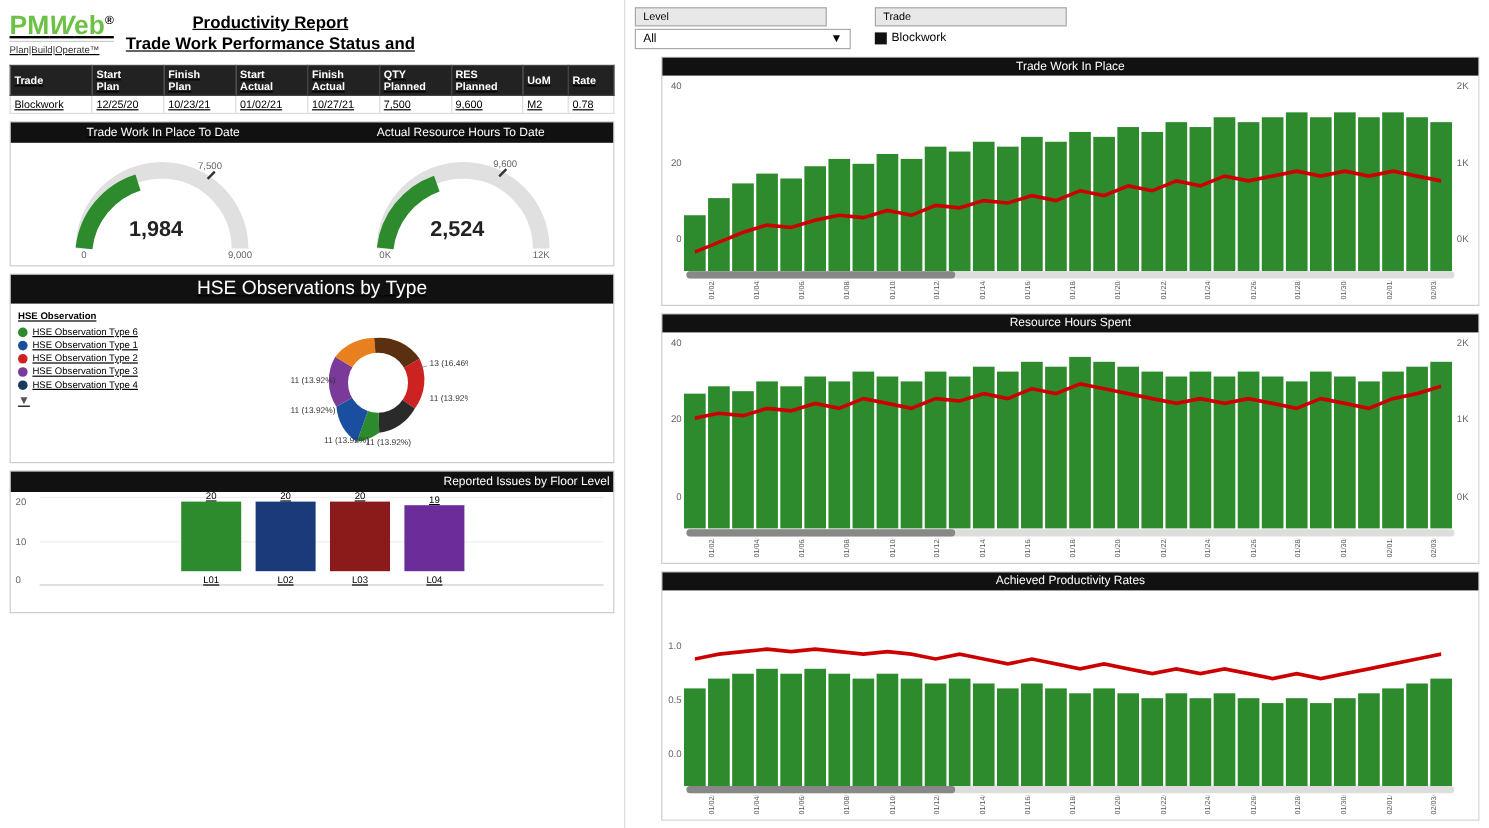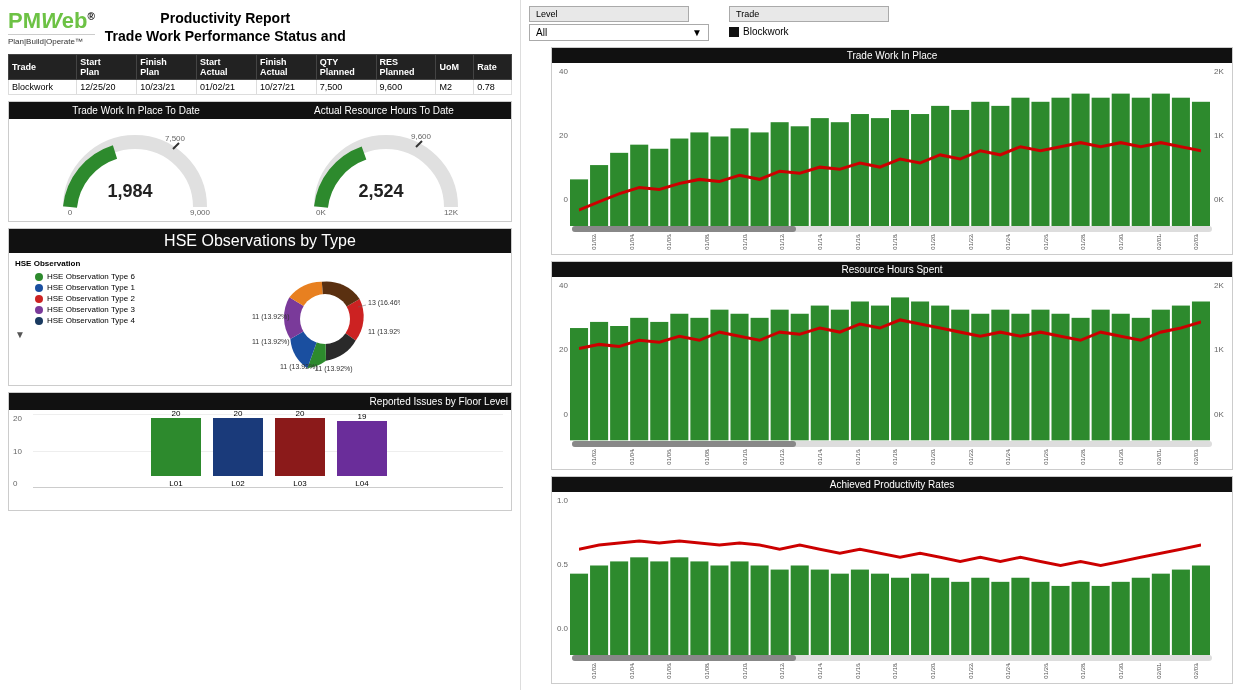--- a/index.html
+++ b/index.html
@@ -1,21 +1,21 @@
 <!DOCTYPE html>
 <html><head>
   <meta charset="utf-8">
   <style>
     * { box-sizing: border-box; margin: 0; padding: 0; }
     body { font-family: Arial, sans-serif; background: #fff; width: 1241px; height: 690px; overflow: hidden; font-size: 11px; }
 
     .main-container { display: flex; width: 1241px; height: 690px; }
 
     
-    .left-panel { width: 520px; flex-shrink: 0; padding: 8px; display: flex; flex-direction: column; gap: 6px; }
+    .left-panel { width: 520px; flex-shrink: 0; padding: 8px; display: flex; flex-direction: column; gap: 6px; text-decoration: underline; }
 
     
     .header { display: flex; align-items: center; gap: 10px; margin-bottom: 2px; }
     .logo-area { display: flex; flex-direction: column; }
     .logo-text { font-size: 22px; font-weight: bold; color: #000; }
     .logo-text span { color: #6dc245; }
     .logo-sub { font-size: 8px; color: #333; border-top: 1px solid #ccc; padding-top: 2px; }
     .report-title { text-align: center; font-size: 14px; font-weight: bold; color: #000; line-height: 1.3; }
 
     
@@ -29,21 +29,21 @@
     .gauges-header div { flex: 1; text-align: center; font-size: 10px; }
     .gauges-row { display: flex; }
     .gauge-container { flex: 1; display: flex; flex-direction: column; align-items: center; padding: 8px 4px 4px; }
     .gauge-svg { width: 160px; height: 90px; }
 
     
     .hse-section { border: 1px solid #ccc; }
     .hse-header { background: #111; color: #fff; text-align: center; padding: 3px; font-size: 16px; }
     .hse-content { display: flex; padding: 6px; gap: 10px; }
     .hse-legend { font-size: 8px; display: flex; flex-direction: column; gap: 2px; flex-shrink: 0; }
-    .hse-legend-item { display: flex; align-items: center; gap: 4px; margin-left: 20px; }
+    .hse-legend-item { display: flex; align-items: center; gap: 4px; }
     .hse-dot { width: 8px; height: 8px; border-radius: 50%; display: inline-block; }
     .hse-chart { flex: 1; display: flex; justify-content: center; align-items: center; position: relative; }
 
     
     .floor-section { border: 1px solid #ccc; }
     .floor-header { background: #111; color: #fff; text-align: right; padding: 3px; font-size: 10px; }
 
     
     .right-panel { flex: 1; display: flex; flex-direction: column; padding: 6px 8px; gap: 6px; border-left: 1px solid #ddd; }
 
@@ -418,21 +418,21 @@
           <span style="font-size:6px;color:#555;transform:rotate(-90deg);transform-origin:top center;display:inline-block;margin-top:4px;">01/28/21</span>
           <span style="font-size:6px;color:#555;transform:rotate(-90deg);transform-origin:top center;display:inline-block;margin-top:4px;">01/30/21</span>
           <span style="font-size:6px;color:#555;transform:rotate(-90deg);transform-origin:top center;display:inline-block;margin-top:4px;">02/01/21</span>
           <span style="font-size:6px;color:#555;transform:rotate(-90deg);transform-origin:top center;display:inline-block;margin-top:4px;">02/03/21</span>
         </div>
       </div>
 
       <div class="chart-section">
         <div class="chart-header">Achieved Productivity Rates</div>
         <div style="display:flex;flex:1;overflow:hidden;">
-          <div style="display:flex;flex-direction:column;justify-content:space-between;font-size:8px;color:#666;padding:4px 2px 22px;width:18px;text-align:right;">
+          <div style="display:flex;flex-direction:column;justify-content:space-between;font-size:8px;color:#666;padding:4px 2px 22px;width:18px;text-align:right;margin-top:38px;">
             <span>1.0</span>
             <span>0.5</span>
             <span>0.0</span>
           </div>
           <div style="flex:1;position:relative;overflow:hidden;">
             <svg width="100%" height="100%" viewBox="0 0 640 80" preserveAspectRatio="none">
               <rect x="0" y="40" width="18" height="40" fill="#2d8a2d"></rect>
               <rect x="20" y="36" width="18" height="44" fill="#2d8a2d"></rect>
               <rect x="40" y="34" width="18" height="46" fill="#2d8a2d"></rect>
               <rect x="60" y="32" width="18" height="48" fill="#2d8a2d"></rect>

